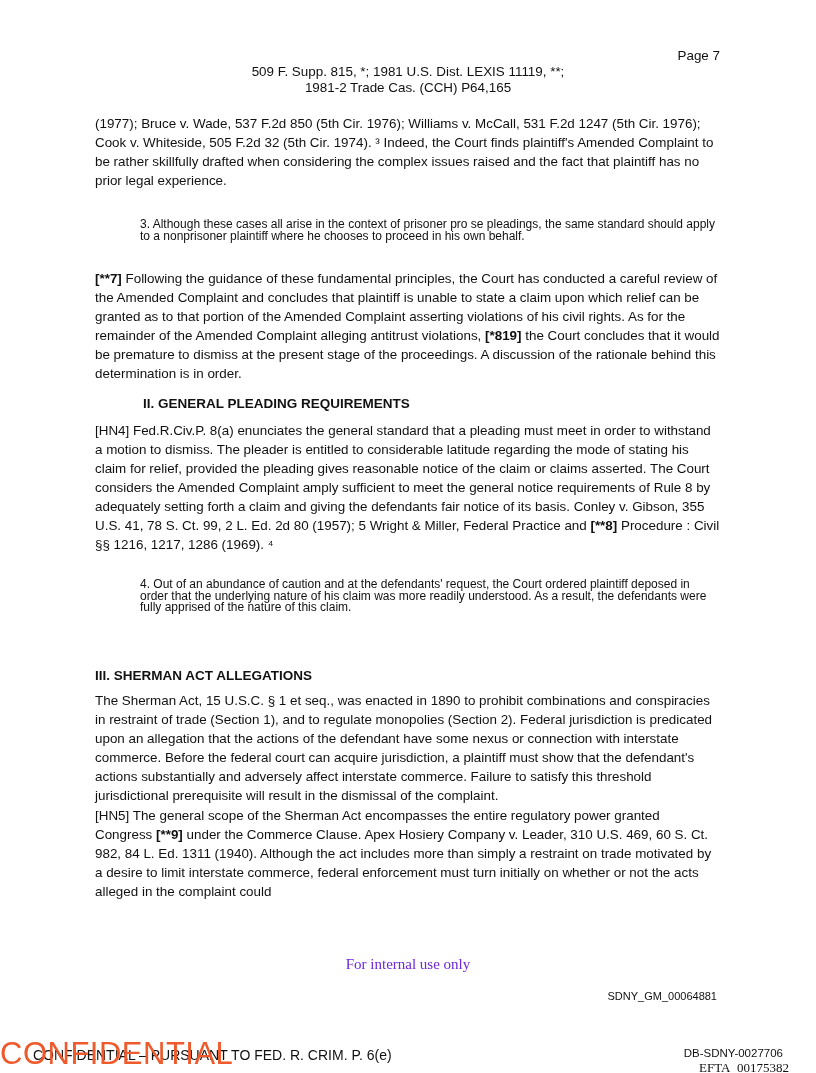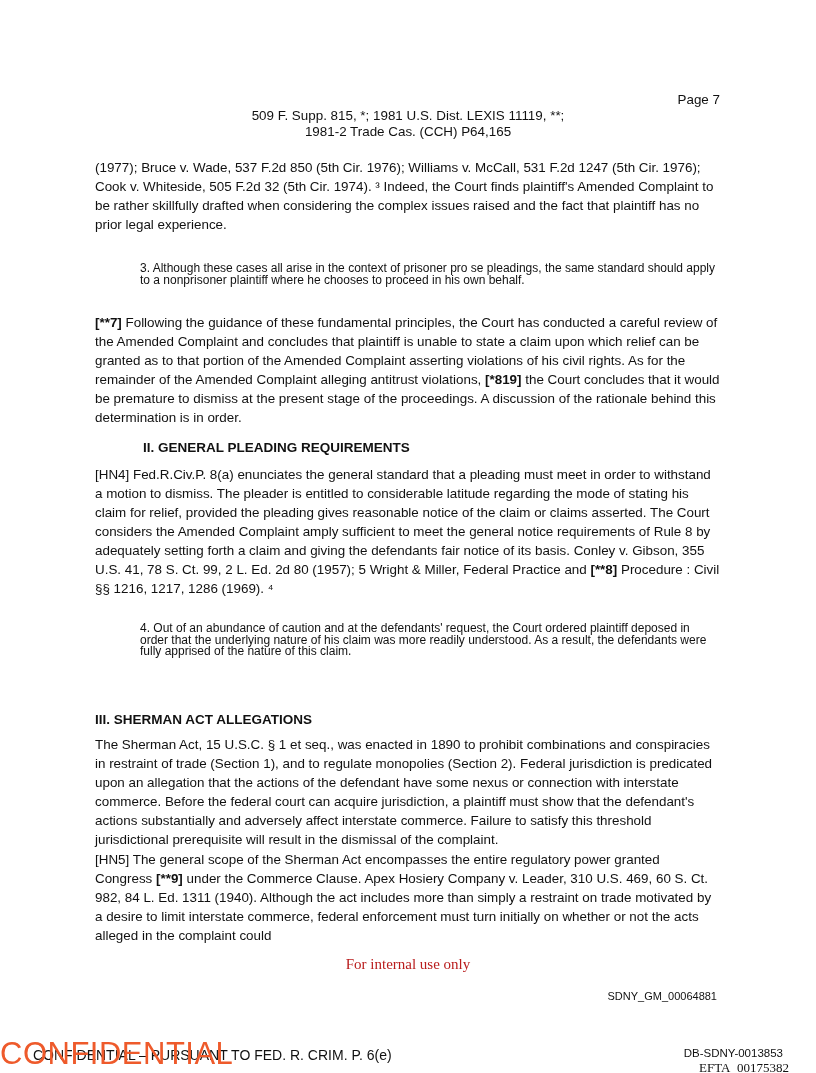--- a/index.html
+++ b/index.html
@@ -5,21 +5,21 @@
   html, body { margin: 0; padding: 0; background: #ffffff; }
   .page {
     position: relative;
     width: 816px;
     height: 1073px;
     background: #ffffff;
     color: #111111;
     font-family: "Liberation Sans", sans-serif;
     overflow: hidden;
   }
-  .doc-header { padding-top: 48px; margin-top: 44px; }
+  .doc-header { padding-top: 48px; }
   .page-number {
     width: 625px;
     margin: 0 96px 0 95px;
     text-align: right;
     font-size: 13.4px;
     line-height: 16px;
   }
   .citation {
     text-align: center;
     font-size: 13.4px;
@@ -56,21 +56,21 @@
   .para-hn5 { margin-top: 1px; }
 
   .internal-use {
     position: absolute;
     top: 956px;
     left: 0;
     width: 816px;
     text-align: center;
     font-family: "Liberation Serif", serif;
     font-size: 15px;
-    color: #b91c1c;
+    color: #6d28d9;
   }
   .bates-sdny-gm {
     position: absolute;
     top: 990px;
     right: 99px;
     font-size: 11px;
     color: #111111;
   }
   .confidential-stamp {
     position: absolute;
@@ -128,17 +128,17 @@
     <h2 class="section-heading heading-3">III. SHERMAN ACT ALLEGATIONS</h2>
     <p class="body-text para-sherman">The Sherman Act, 15 U.S.C. § 1 et seq., was enacted in 1890 to prohibit combinations and conspiracies in restraint of trade (Section 1), and to regulate monopolies (Section 2). Federal jurisdiction is predicated upon an allegation that the actions of the defendant have some nexus or connection with interstate commerce. Before the federal court can acquire jurisdiction, a plaintiff must show that the defendant's actions substantially and adversely affect interstate commerce. Failure to satisfy this threshold jurisdictional prerequisite will result in the dismissal of the complaint.</p>
     <p class="body-text para-hn5"><span>[HN5] The general scope of the Sherman Act encompasses the entire regulatory power granted Congress </span><span class="b">[**9]</span><span>  under the Commerce Clause.  Apex Hosiery Company v. Leader, 310 U.S. 469, 60 S. Ct. 982, 84 L. Ed. 1311 (1940). Although the act includes more than simply a restraint on trade motivated by a desire to limit interstate commerce, federal enforcement must turn initially on whether or not the acts alleged in the complaint could</span></p>
   </main>
 
   <footer>
     <div class="internal-use">For internal use only</div>
     <div class="bates-sdny-gm">SDNY_GM_00064881</div>
     <div class="confidential-stamp" style="color: rgb(238, 90, 43);">CONFIDENTIAL</div>
     <div class="confidential-line">CONFIDENTIAL – PURSUANT TO FED. R. CRIM. P. 6(e)</div>
-    <div class="bates-db-sdny">DB-SDNY-0013853</div>
+    <div class="bates-db-sdny">DB-SDNY-0027706</div>
     <div class="bates-efta">EFTA_00175382</div>
   </footer>
 
 </div>
 
 </body></html>

